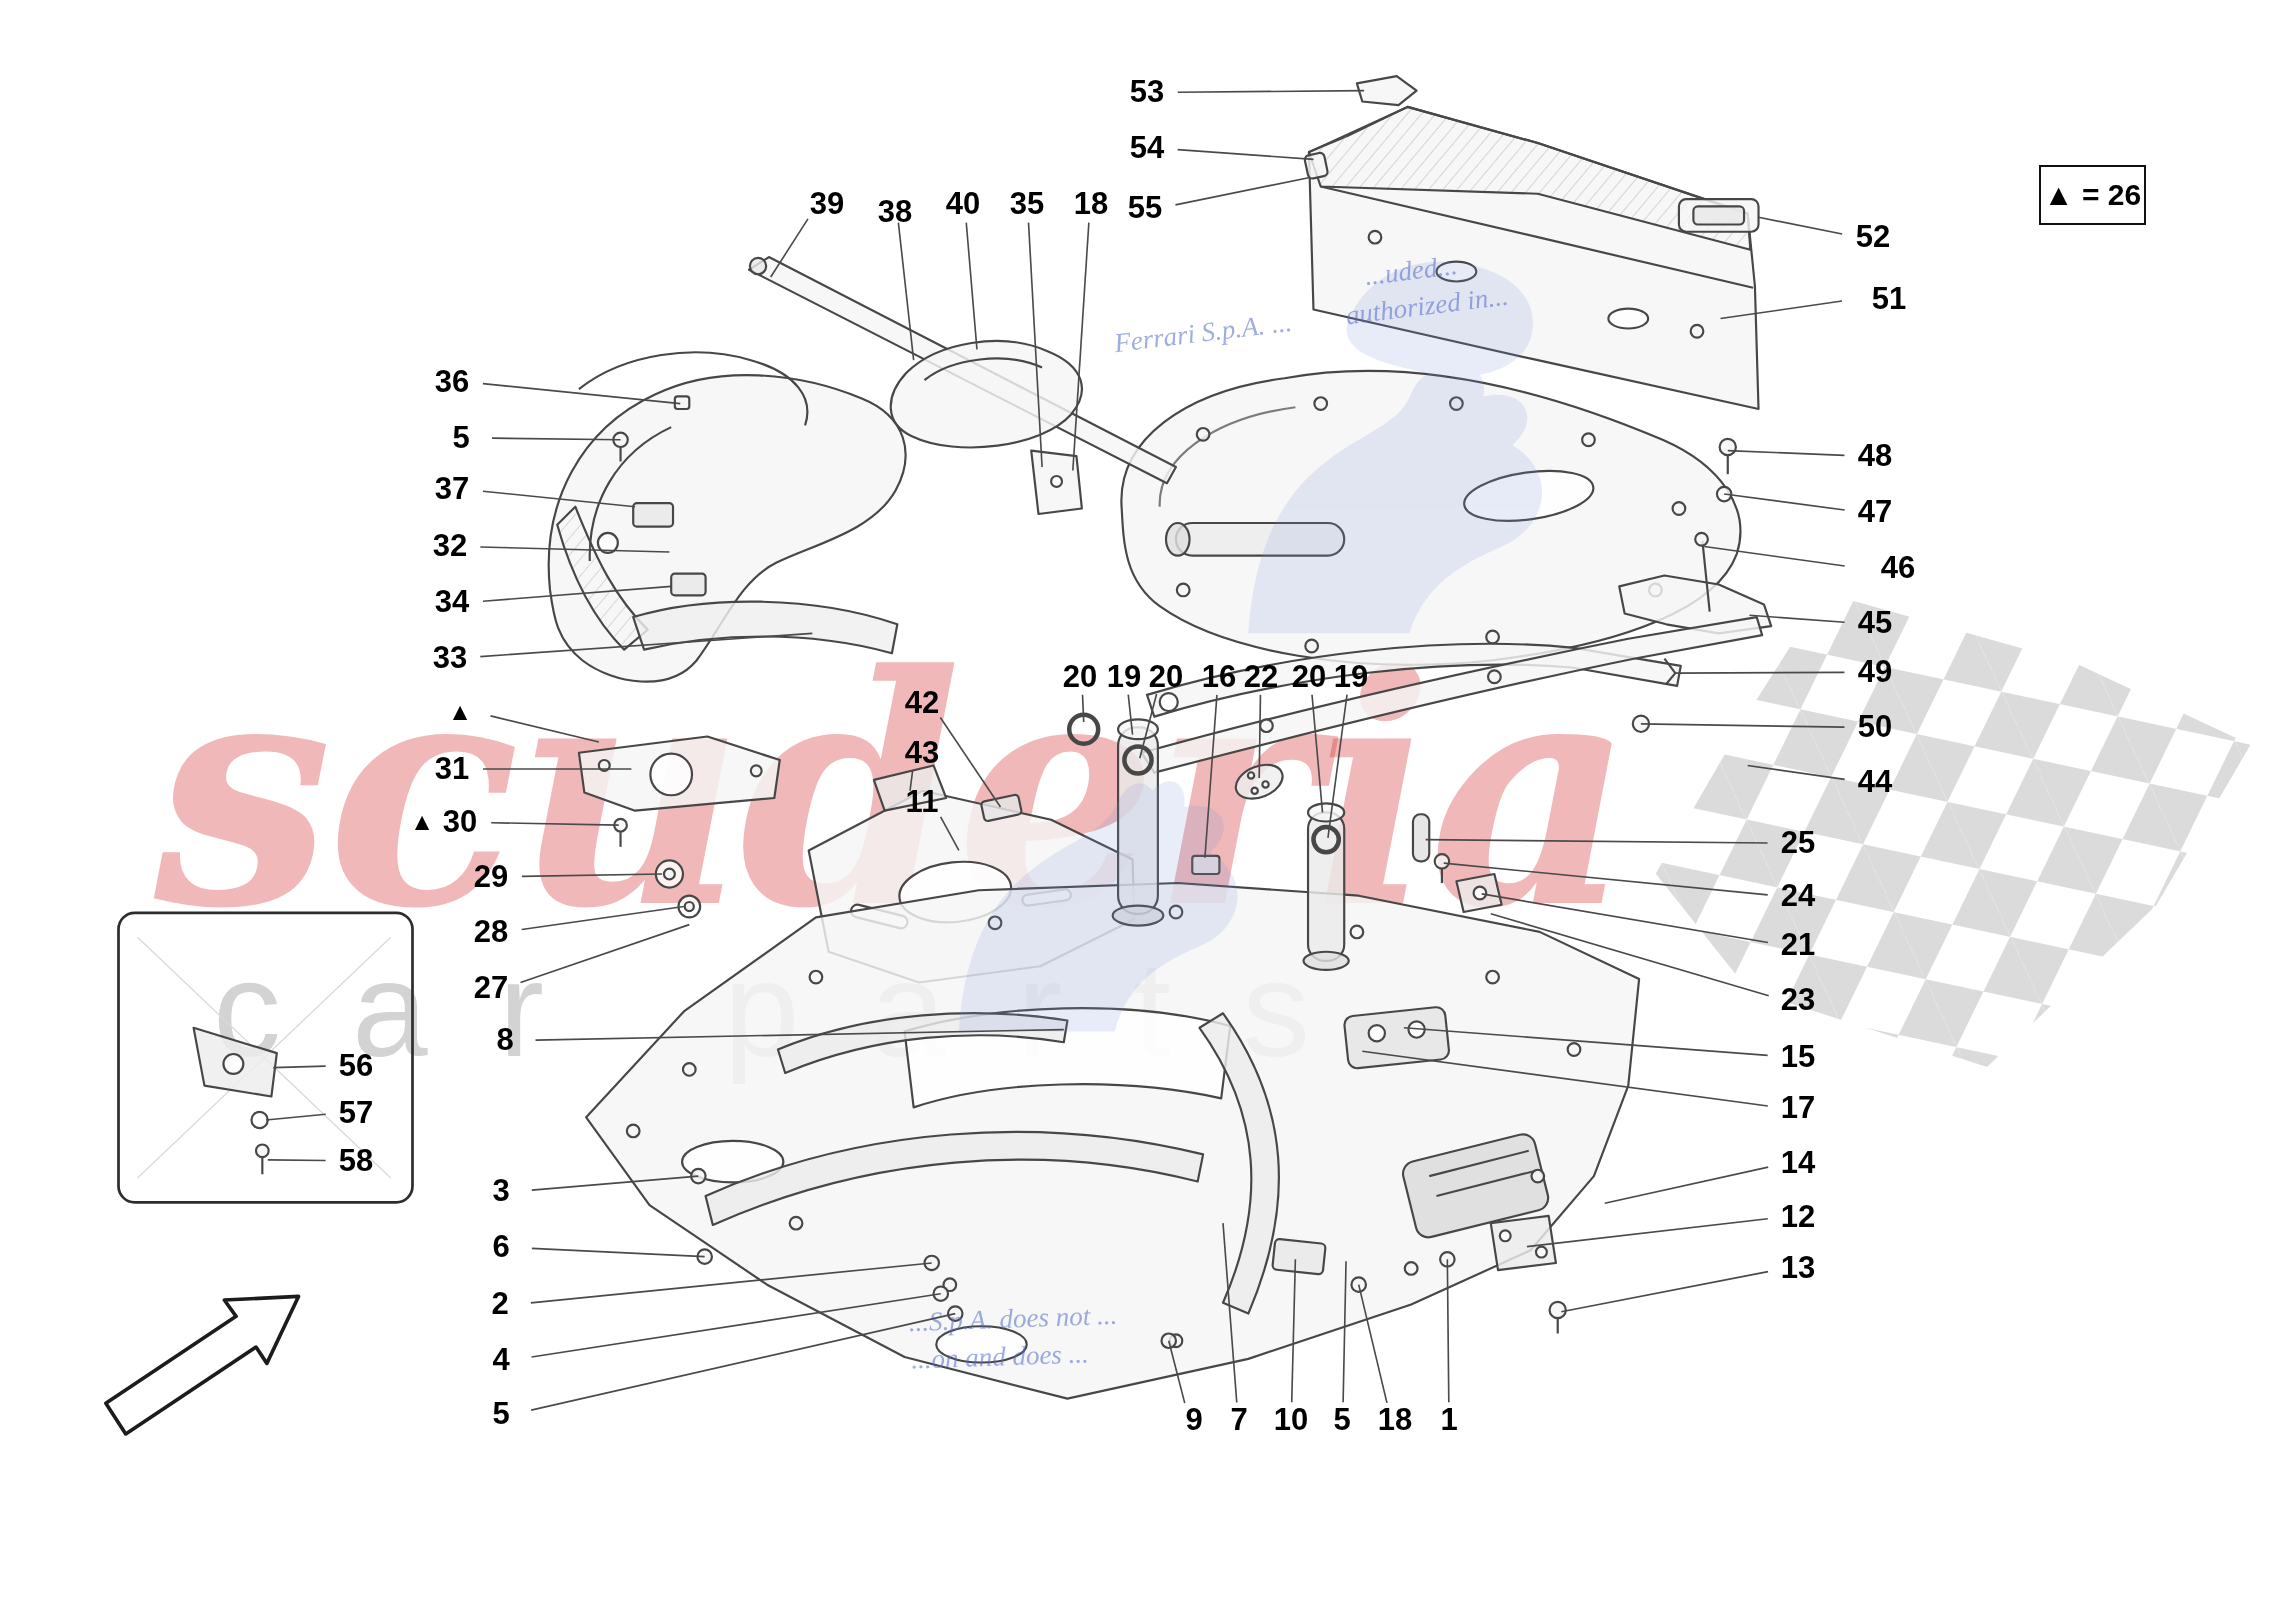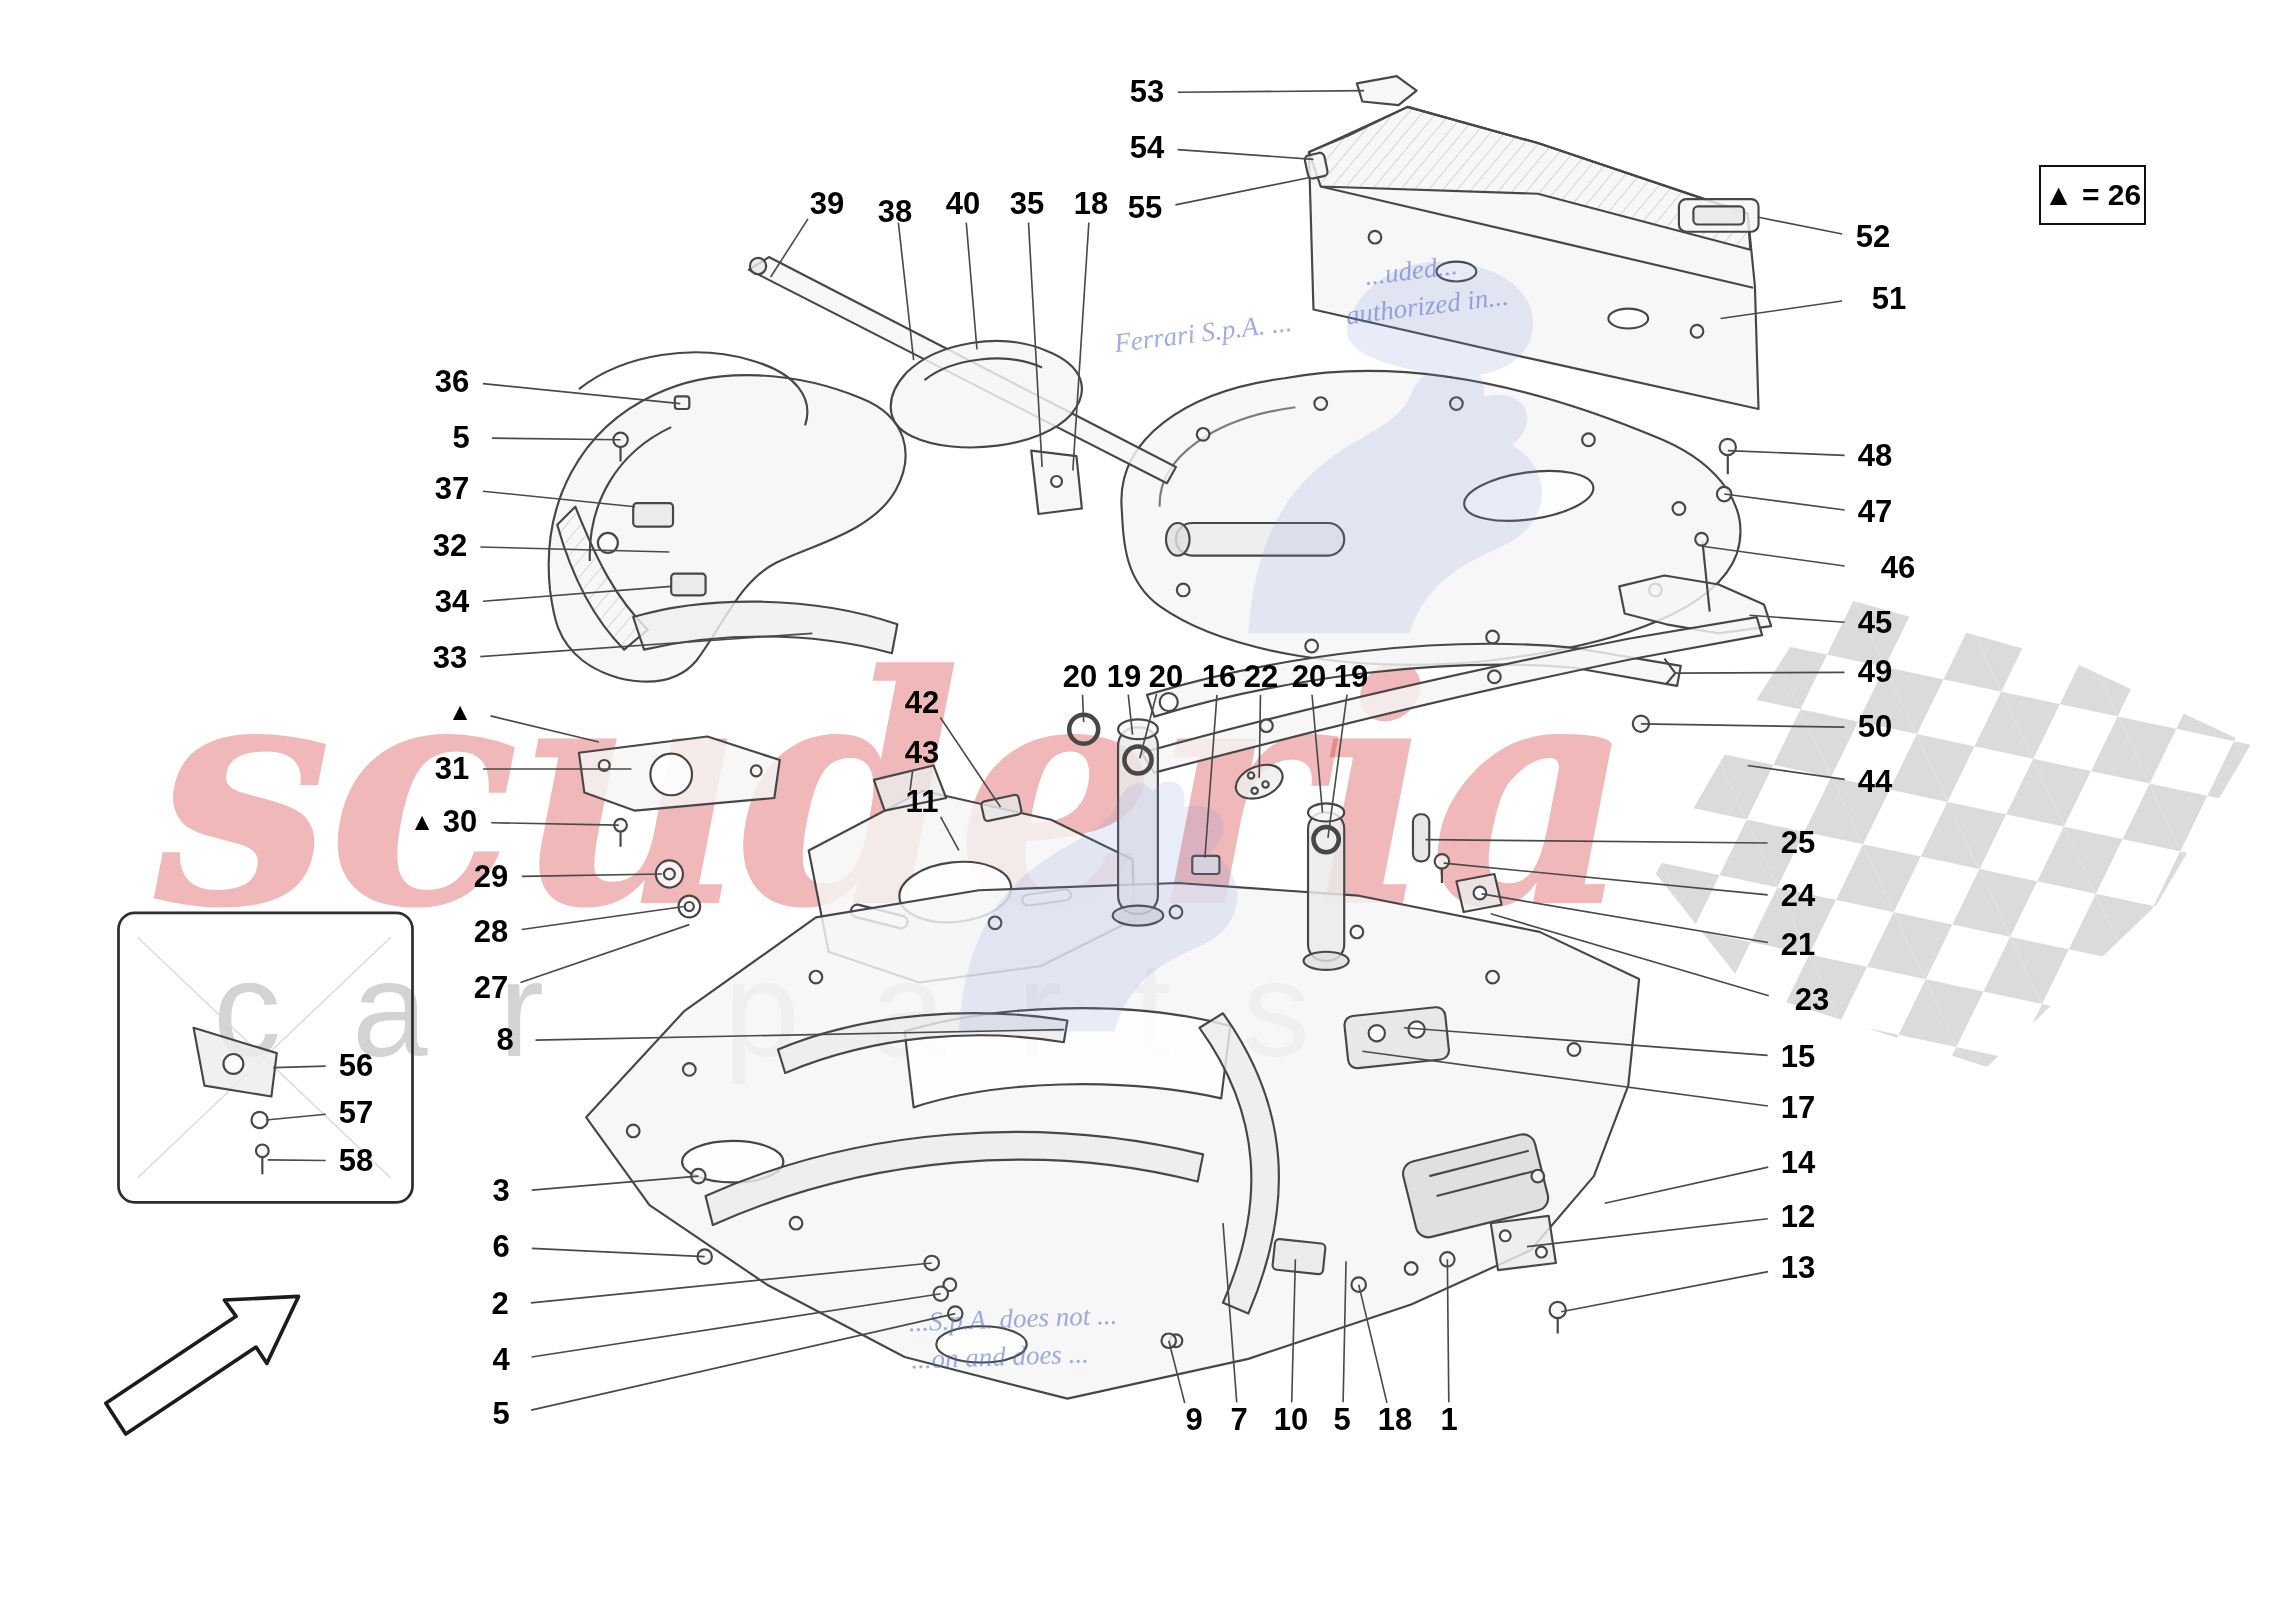--- a/index.html
+++ b/index.html
@@ -349,21 +349,21 @@
       <div class="callout" style="left: 1875px; top: 456px;">48</div>
       <div class="callout" style="left: 1875px; top: 512px;">47</div>
       <div class="callout" style="left: 1875px; top: 568px; margin-left: 23px;">46</div>
       <div class="callout" style="left: 1875px; top: 623px;">45</div>
       <div class="callout" style="left: 1875px; top: 672px;">49</div>
       <div class="callout" style="left: 1875px; top: 727px;">50</div>
       <div class="callout" style="left: 1875px; top: 782px;">44</div>
       <div class="callout" style="left: 1798px; top: 843px;">25</div>
       <div class="callout" style="left: 1798px; top: 896px;">24</div>
       <div class="callout" style="left: 1798px; top: 945px;">21</div>
-      <div class="callout" style="left: 1798px; top: 1000px; margin-left: 14px;">23</div>
+      <div class="callout" style="left: 1798px; top: 1000px;">23</div>
       <div class="callout" style="left: 1798px; top: 1057px;">15</div>
       <div class="callout" style="left: 1798px; top: 1108px;">17</div>
       <div class="callout" style="left: 1798px; top: 1163px; text-align: center;">14</div>
       <div class="callout" style="left: 1798px; top: 1217px;">12</div>
       <div class="callout" style="left: 1798px; top: 1268px;">13</div>
       <div class="callout" style="left: 452px; top: 382px;">36</div>
       <div class="callout" style="left: 461px; top: 438px;">5</div>
       <div class="callout" style="left: 452px; top: 489px;">37</div>
       <div class="callout" style="left: 450px; top: 546px;">32</div>
       <div class="callout" style="left: 452px; top: 602px;">34</div>

